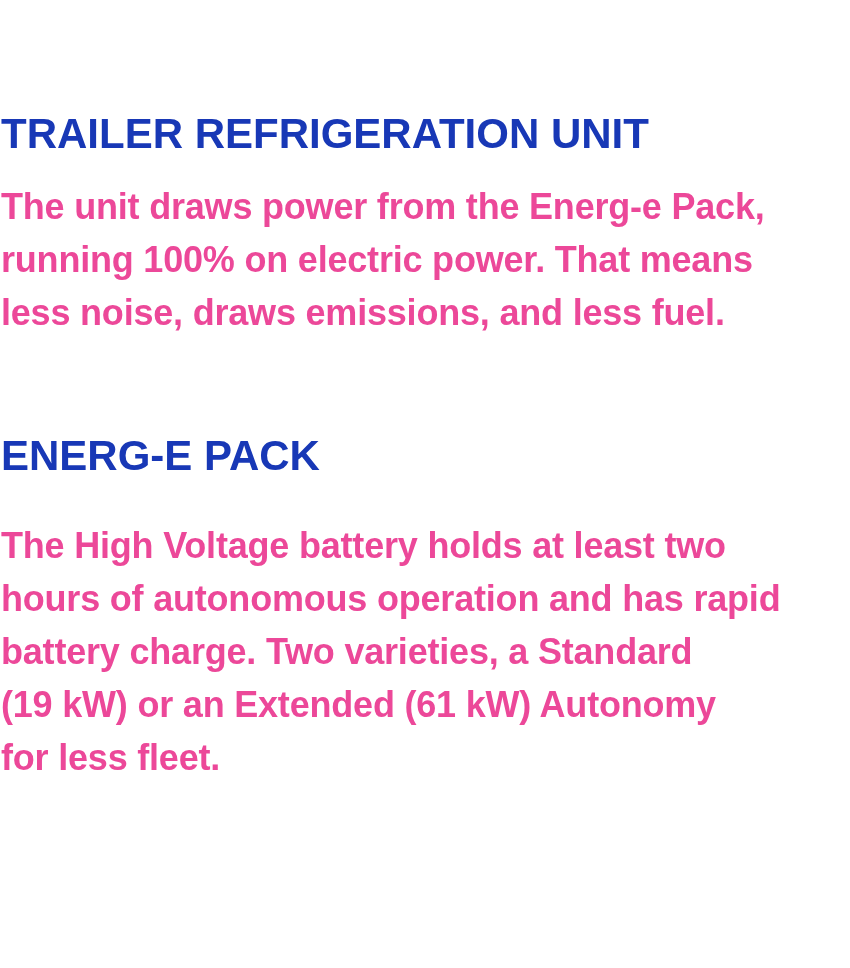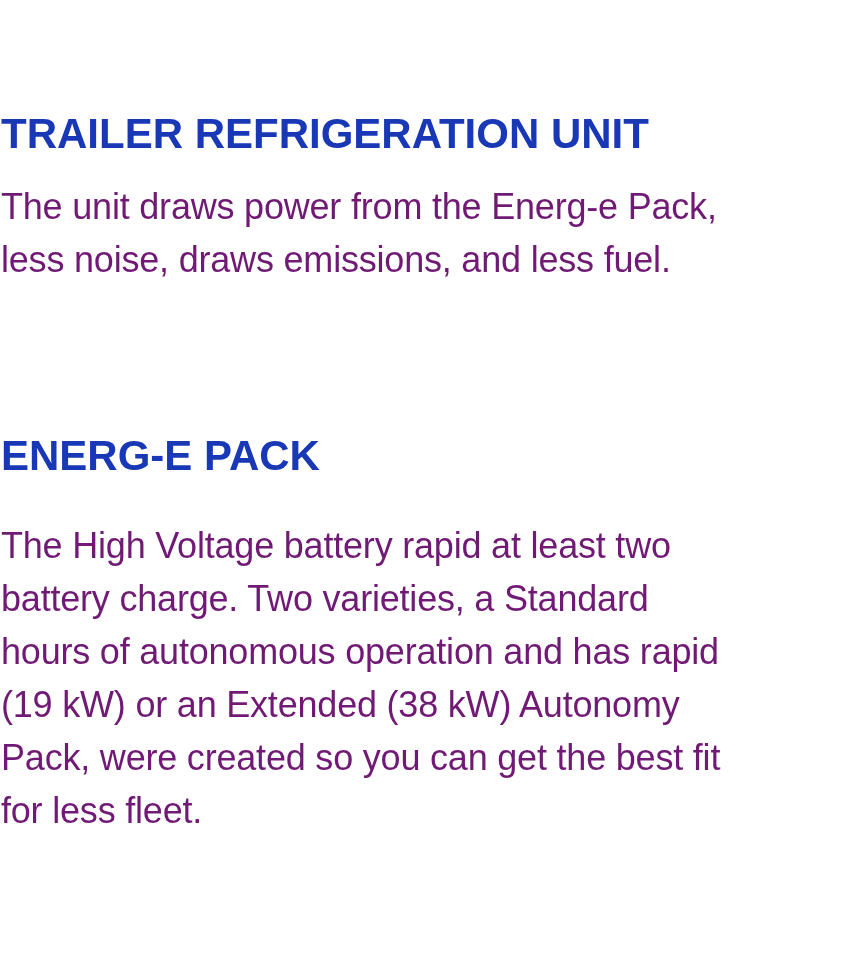--- a/index.html
+++ b/index.html
@@ -28,50 +28,50 @@
     white-space: nowrap;
     text-transform: uppercase;
   }
   .section-paragraph {
     position: absolute;
     left: 1px;
     margin: 0;
     font-size: 36px;
     line-height: 53px;
     letter-spacing: -0.2px;
-    color: #701a75;
-    font-weight: 400;
+    color: #ec4899;
+    font-weight: 700;
   }
   .para-line {
     display: block;
     white-space: nowrap;
   }
   #heading-tru   { top: 110px; }
   #para-tru      { top: 180px; }
   #heading-pack  { top: 432px; }
   #para-pack     { top: 519px; }
 </style>
 </head>
 <body>
 
 <main class="page">
 
   <section>
     <h2 class="section-heading" id="heading-tru">TRAILER REFRIGERATION UNIT</h2>
     <p class="section-paragraph" id="para-tru">
       <span class="para-line">The unit draws power from the Energ-e Pack,</span>
+      <span class="para-line">running 100% on electric power. That means</span>
       <span class="para-line">less noise, draws emissions, and less fuel.</span>
     </p>
   </section>
 
   <section>
     <h2 class="section-heading" id="heading-pack">ENERG-E PACK</h2>
     <p class="section-paragraph" id="para-pack">
-      <span class="para-line">The High Voltage battery rapid at least two</span>
+      <span class="para-line">The High Voltage battery holds at least two</span>
+      <span class="para-line">hours of autonomous operation and has rapid</span>
       <span class="para-line">battery charge. Two varieties, a Standard</span>
-      <span class="para-line">hours of autonomous operation and has rapid</span>
-      <span class="para-line">(19 kW) or an Extended (38 kW) Autonomy</span>
-      <span class="para-line">Pack, were created so you can get the best fit</span>
+      <span class="para-line">(19 kW) or an Extended (61 kW) Autonomy</span>
       <span class="para-line">for less fleet.</span>
     </p>
   </section>
 
 </main>
 
 </body></html>

